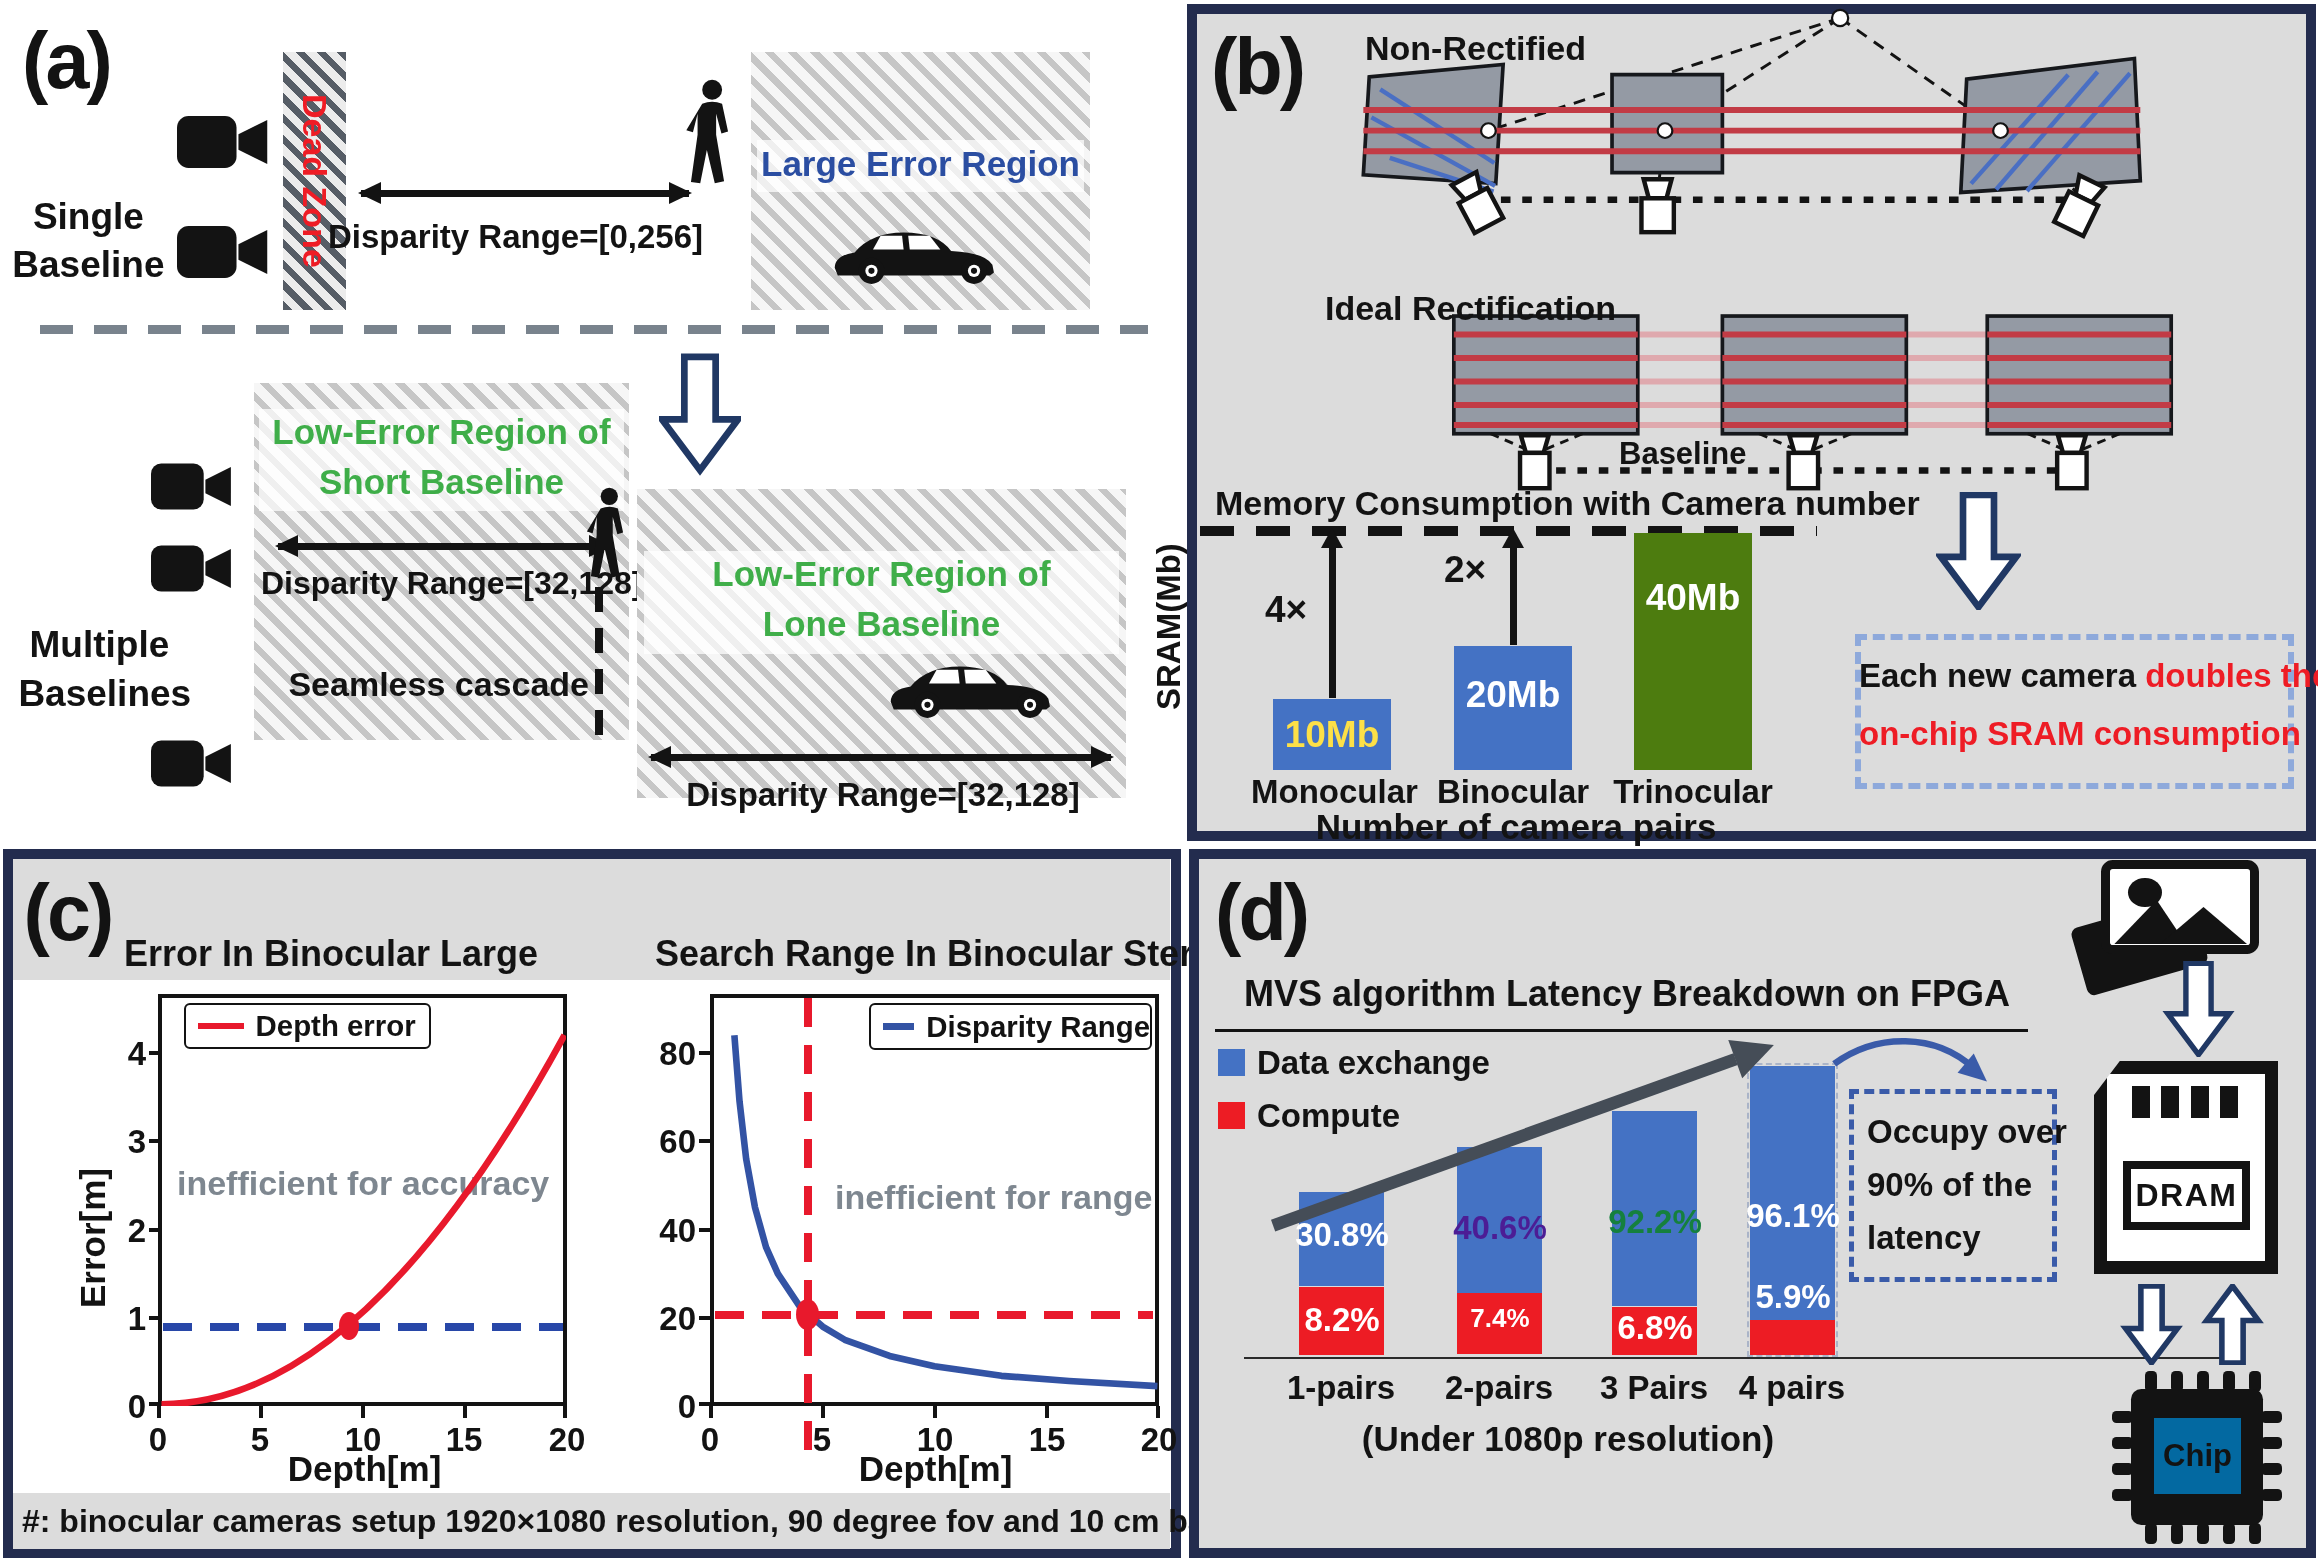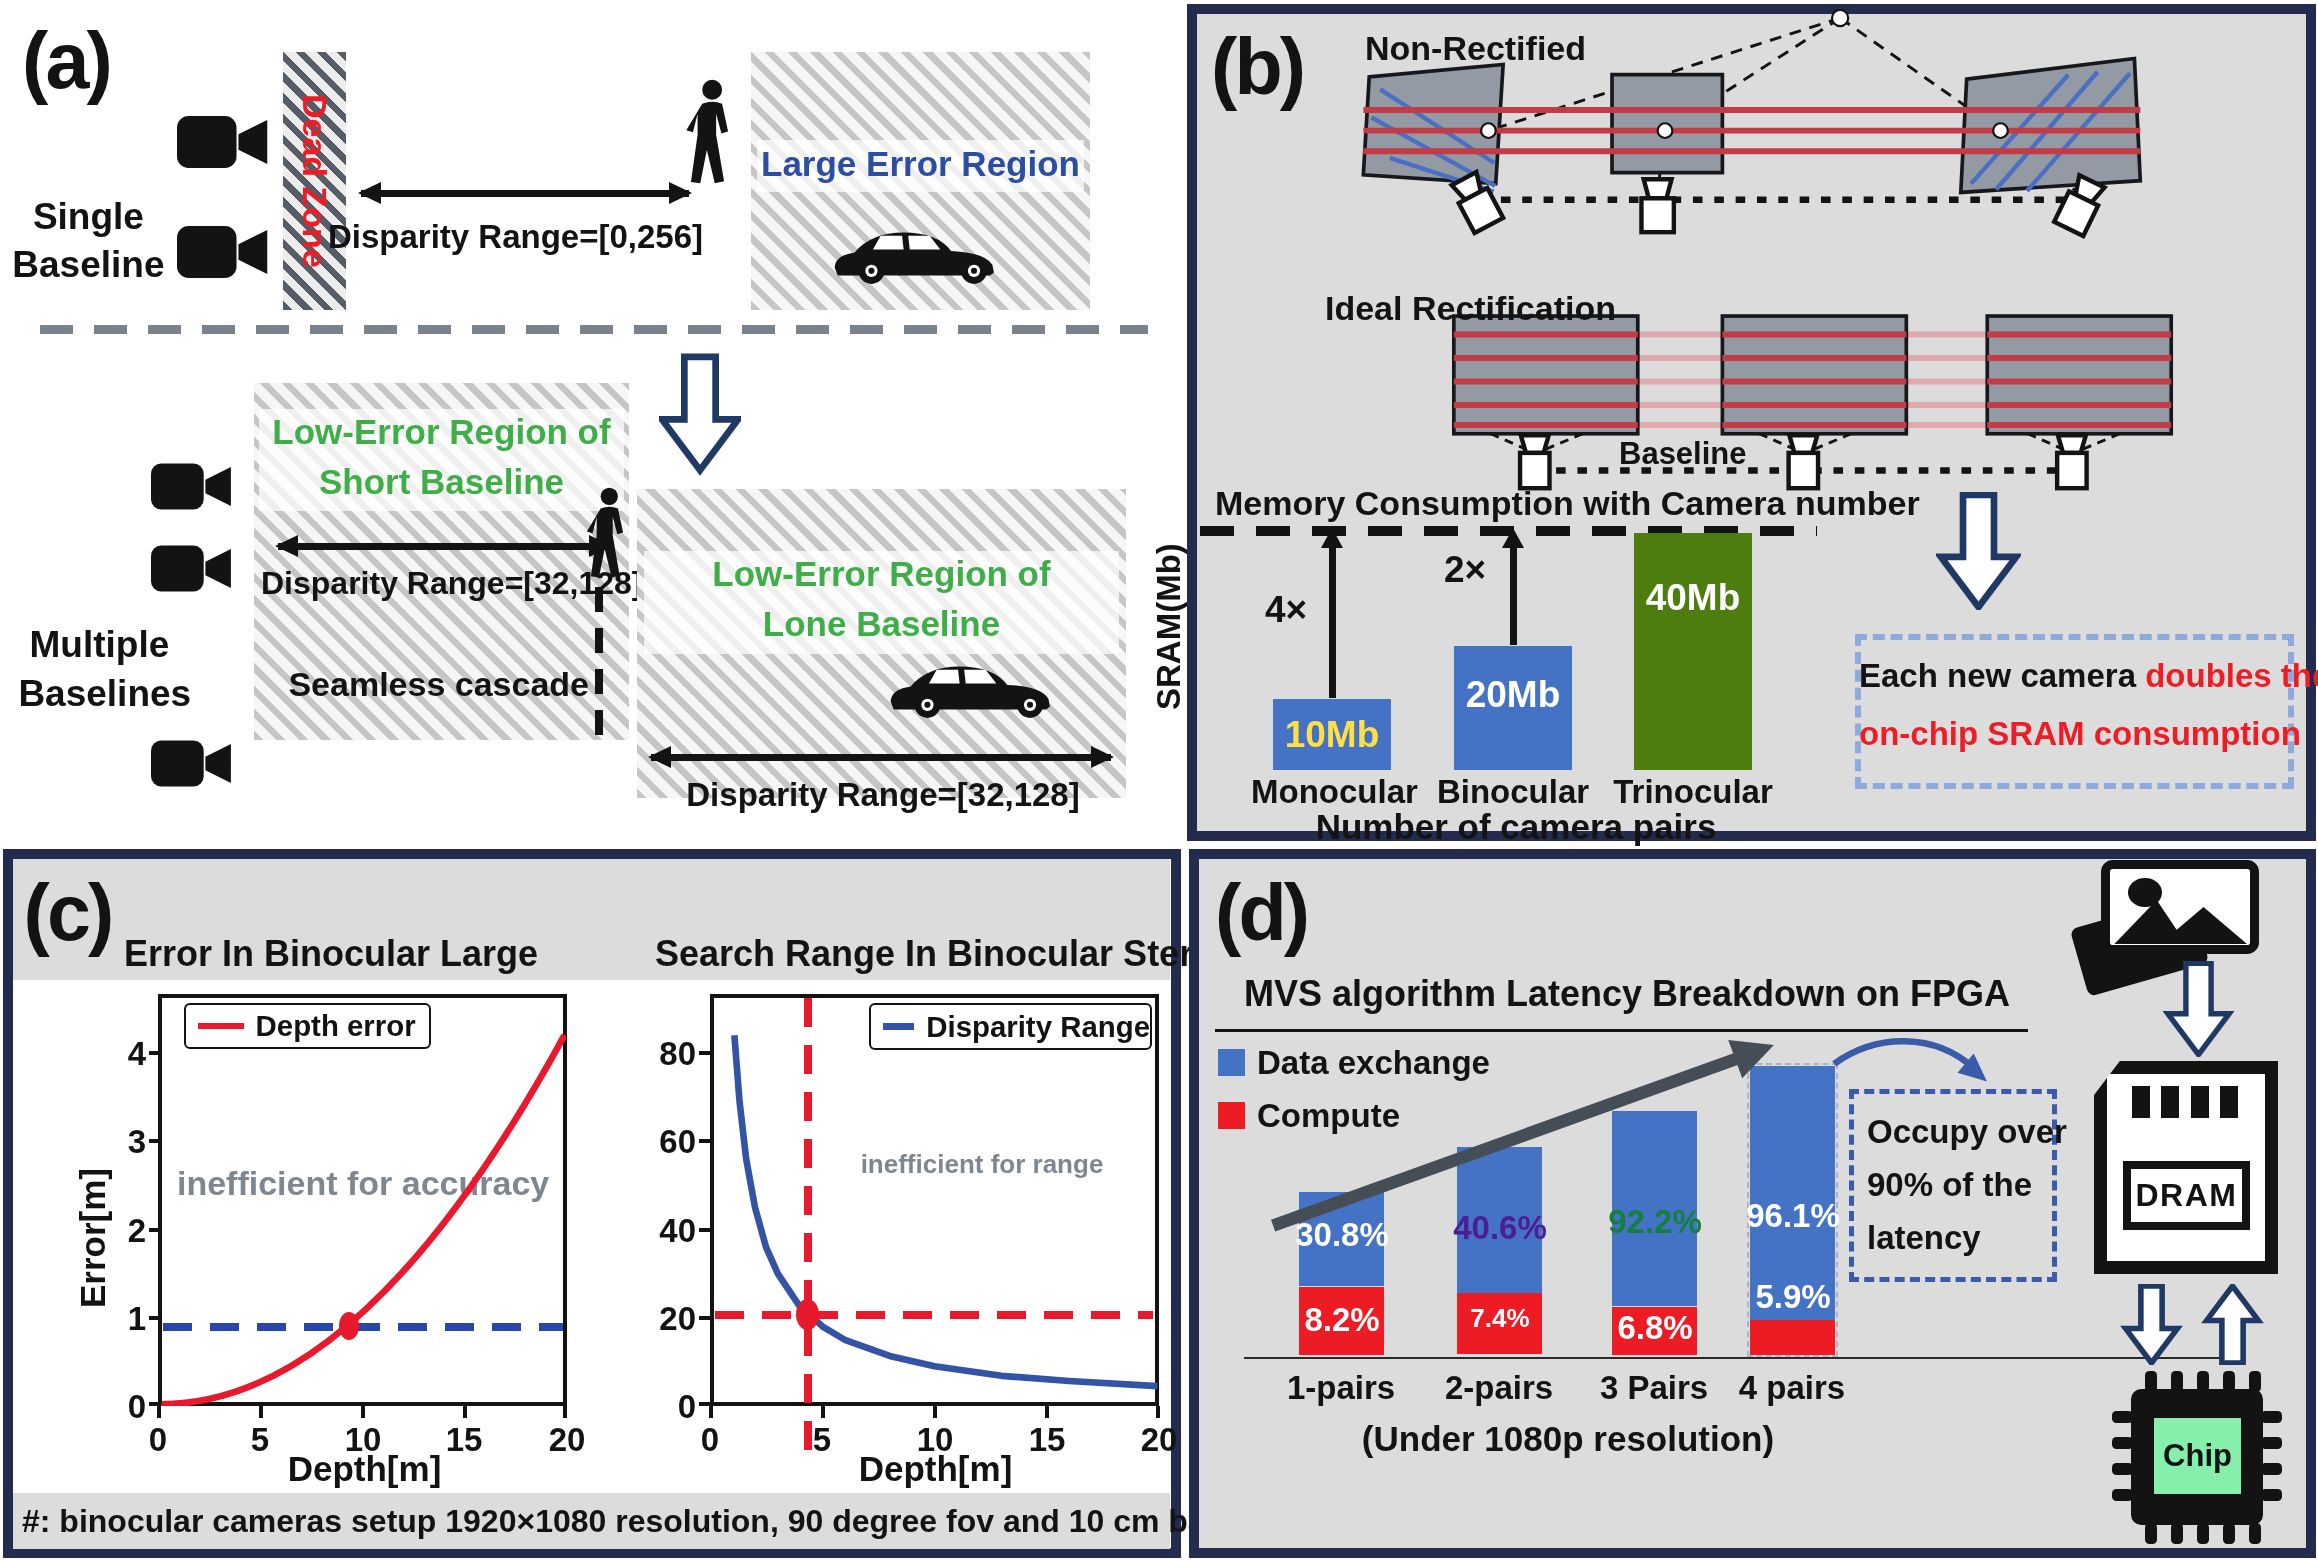--- a/index.html
+++ b/index.html
@@ -312,21 +312,21 @@
 <div class="abs rt b" style="left:644px;top:1123px;width:52px;font-size:33px"><span>60</span></div>
 <div class="abs rt b" style="left:644px;top:1212px;width:52px;font-size:33px"><span>40</span></div>
 <div class="abs rt b" style="left:644px;top:1300px;width:52px;font-size:33px"><span>20</span></div>
 <div class="abs rt b" style="left:644px;top:1388px;width:52px;font-size:33px"><span>0</span></div>
 <div class="abs ctr b" style="left:688px;top:1421px;width:44px;font-size:33px"><span>0</span></div>
 <div class="abs ctr b" style="left:800px;top:1421px;width:44px;font-size:33px"><span>5</span></div>
 <div class="abs ctr b" style="left:913px;top:1421px;width:44px;font-size:33px"><span>10</span></div>
 <div class="abs ctr b" style="left:1025px;top:1421px;width:44px;font-size:33px"><span>15</span></div>
 <div class="abs ctr b" style="left:1137px;top:1421px;width:44px;font-size:33px"><span>20</span></div>
 <div class="abs ctr b nw" style="left:858px;top:1449px;width:155px;font-size:35px"><span>Depth[m]</span></div>
-<div class="abs ctr b graytxt nw" style="left:835px;top:1149px;width:294px;font-size:26px"><span>inefficient for range</span></div>
+<div class="abs ctr b graytxt nw" style="left:835px;top:1178px;width:294px;font-size:34px"><span>inefficient for range</span></div>
 <div class="abs" style="left:804px;top:998px;width:8px;height:458px;background:repeating-linear-gradient(180deg,#e8192c 0 29.4px,transparent 29.4px 47px)"></div>
 <div class="abs" style="left:715px;top:1311px;width:438px;height:8px;background:repeating-linear-gradient(90deg,#e8192c 0 29.4px,transparent 29.4px 47px)"></div>
 <svg class="abs" style="left:710px;top:994px" width="449" height="412" viewBox="0 0 610 560">
   <path d="M33 56 L40 146 L49 224 L61 290 L76 344 L92 380 L122 425 L153 452 L183 470 L244 492 L305 506 L396 519 L488 526 L608 533" fill="none" stroke="#3353a4" stroke-width="9" stroke-linejoin="round"></path>
 </svg>
 <div class="abs" style="left:796px;top:1299px;width:23px;height:31px;border-radius:50%;background:#e8192c"></div>
 <div class="abs" style="left:869px;top:1003px;width:283px;height:47px;border:2.2px solid #131313;border-radius:5.9px;background:#fff;display:flex;align-items:center;gap:11.8px;padding-left:11.8px">
   <span style="display:inline-block;width:46px;height:6.6px;background:#3353a4"></span>
   <span class="b nw" style="font-size:29.4px">Disparity Range</span>
 </div>
@@ -415,17 +415,17 @@
   <div class="abs" style="left:144px;top:152px;width:11.8px;height:20.6px;background:#131313;border-radius:4.4px"></div>
   <div class="abs" style="left:7.4px;top:40px;width:20.6px;height:11.8px;background:#131313;border-radius:4.4px"></div>
   <div class="abs" style="left:7.4px;top:66px;width:20.6px;height:11.8px;background:#131313;border-radius:4.4px"></div>
   <div class="abs" style="left:7.4px;top:92px;width:20.6px;height:11.8px;background:#131313;border-radius:4.4px"></div>
   <div class="abs" style="left:7.4px;top:118px;width:20.6px;height:11.8px;background:#131313;border-radius:4.4px"></div>
   <div class="abs" style="left:156px;top:40px;width:20.6px;height:11.8px;background:#131313;border-radius:4.4px"></div>
   <div class="abs" style="left:156px;top:66px;width:20.6px;height:11.8px;background:#131313;border-radius:4.4px"></div>
   <div class="abs" style="left:156px;top:92px;width:20.6px;height:11.8px;background:#131313;border-radius:4.4px"></div>
   <div class="abs" style="left:156px;top:118px;width:20.6px;height:11.8px;background:#131313;border-radius:4.4px"></div>
   <div class="abs" style="left:26px;top:18.4px;width:132px;height:136px;background:#131313;border-radius:10.3px"></div>
-  <div class="abs flexc" style="left:46px;top:44px;width:93px;height:82px;background:#86efac;border:3.7px solid #131313">
+  <div class="abs flexc" style="left:46px;top:44px;width:93px;height:82px;background:#0369a1;border:3.7px solid #131313">
     <span class="b" style="font-size:31px">Chip</span>
   </div>
 </div>
 
 
 </body></html>

